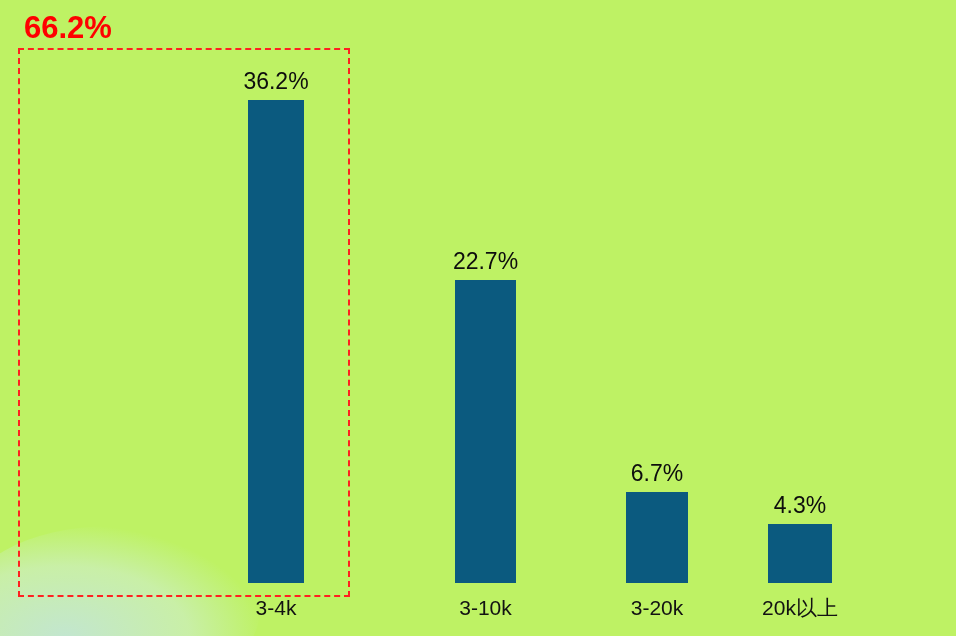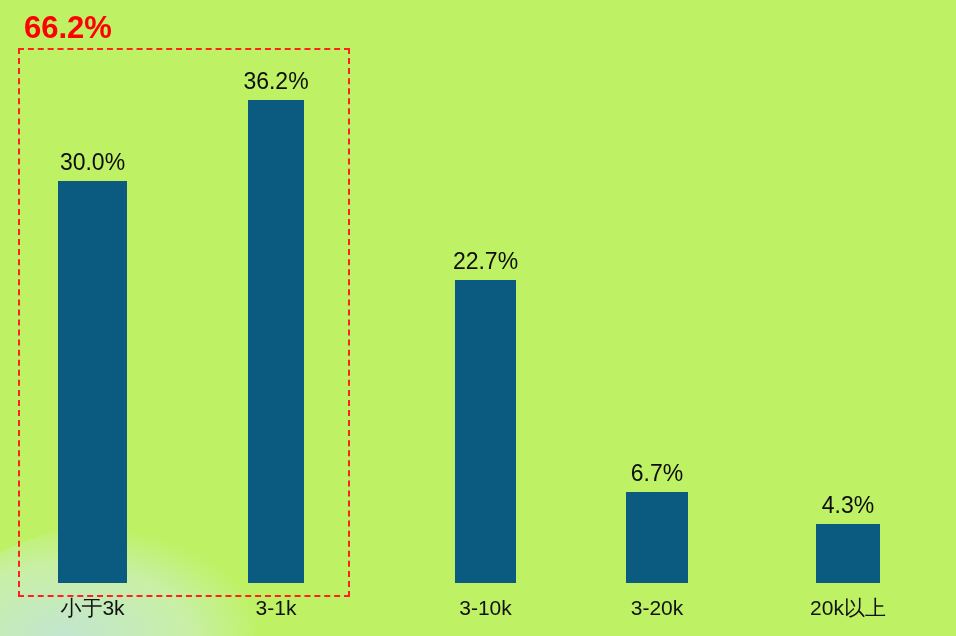--- a/index.html
+++ b/index.html
@@ -97,44 +97,39 @@
 <div id="chart-root">
 
   <div class="corner-wash"></div>
 
   <div class="callout-box" style="left:18px; top:48px; width:328px; height:545px;"></div>
 
   <div class="callout-total" style="left:24px; top:12px;">66.2%</div>
 
   <div class="plot">
 
-    <div class="bar-group" style="left:58px; width:69px;">
-      <span class="bar-value">30.0%</span>
-      <div class="bar-rect" style="height:402px;"></div>
-      <span class="bar-label">小于3k</span>
-    </div>
 
     <div class="bar-group" style="left:248px; width:56px;">
       <span class="bar-value">36.2%</span>
       <div class="bar-rect" style="height:483px;"></div>
-      <span class="bar-label">3-1k</span>
+      <span class="bar-label">3-4k</span>
     </div>
 
     <div class="bar-group" style="left:437px; width:61px;margin-left:18px;">
       <span class="bar-value">22.7%</span>
       <div class="bar-rect" style="height:303px;"></div>
       <span class="bar-label">3-10k</span>
     </div>
 
     <div class="bar-group" style="left:626px; width:62px;justify-content:center;">
       <span class="bar-value">6.7%</span>
       <div class="bar-rect" style="height:91px;"></div>
       <span class="bar-label">3-20k</span>
     </div>
 
-    <div class="bar-group" style="left:816px; width:64px;">
+    <div class="bar-group" style="left:768px; width:64px;">
       <span class="bar-value">4.3%</span>
       <div class="bar-rect" style="height:59px;"></div>
       <span class="bar-label">20k以上</span>
     </div>
 
   </div>
 </div>
 
 </body></html>

